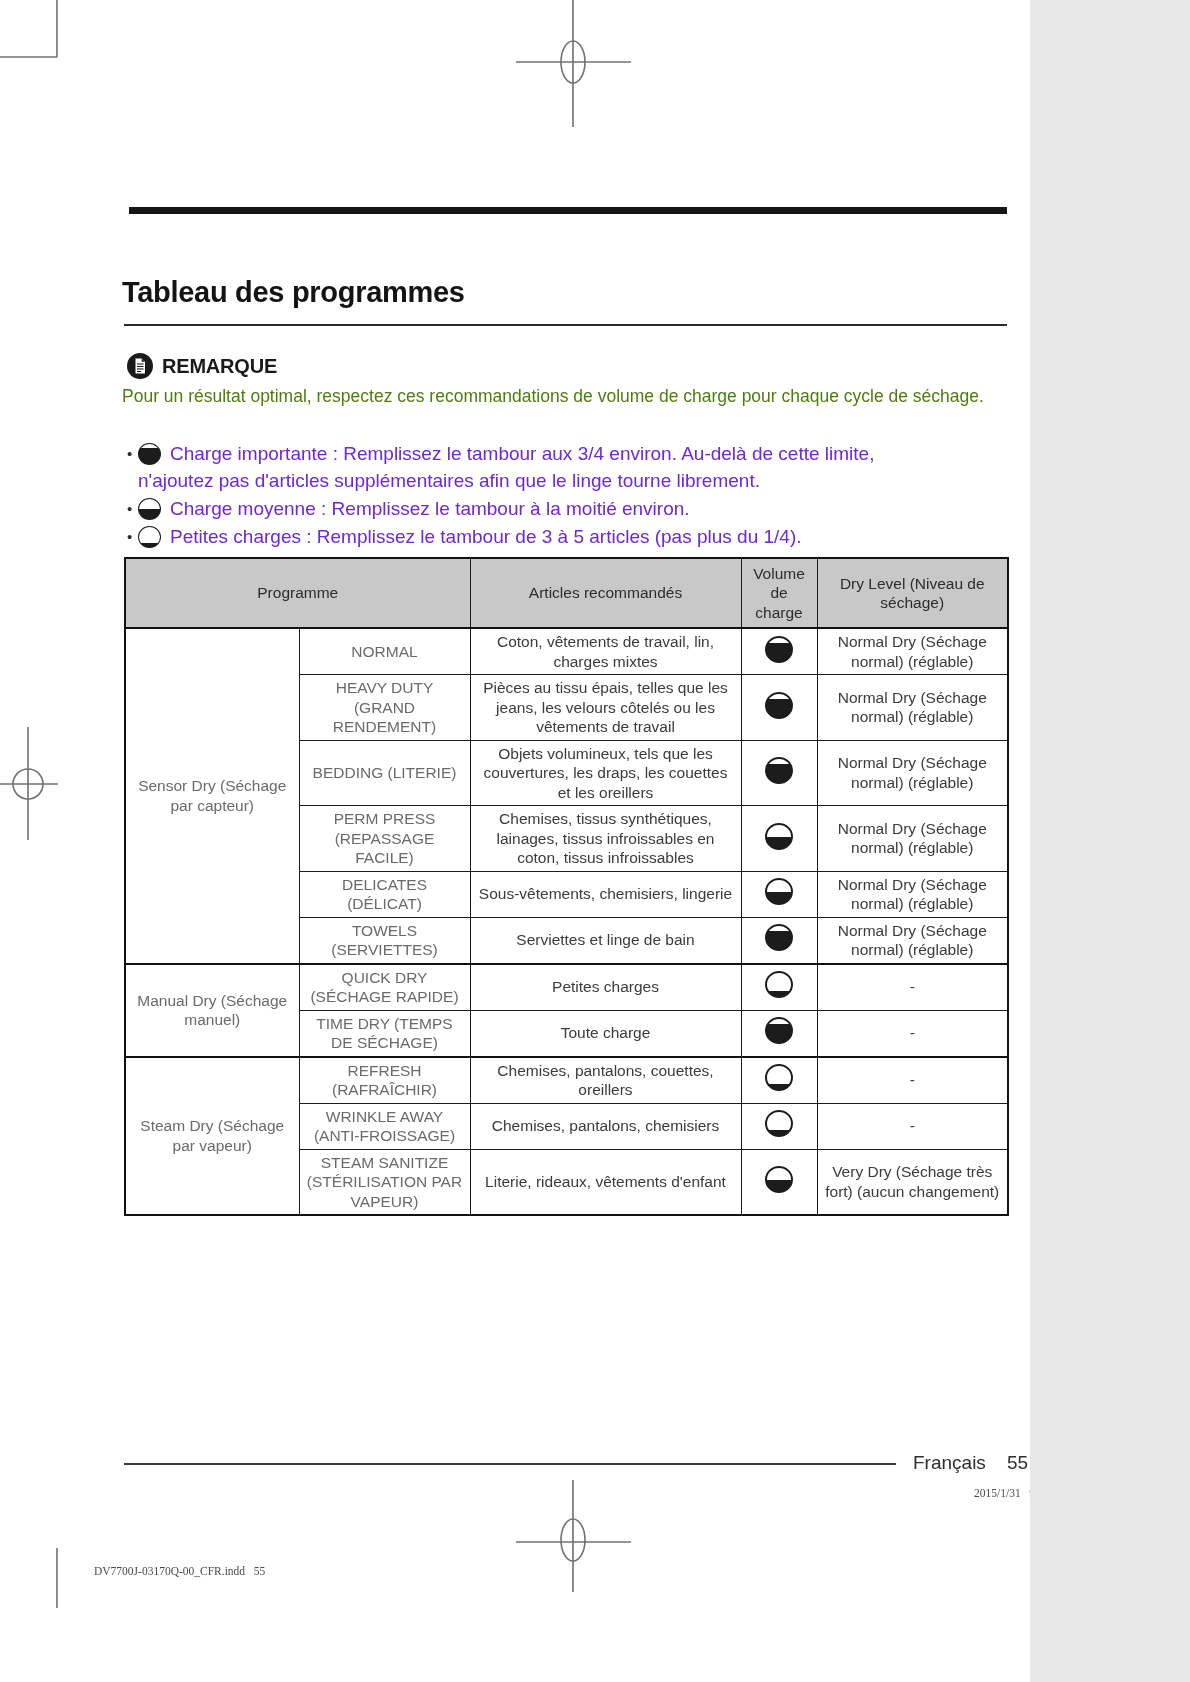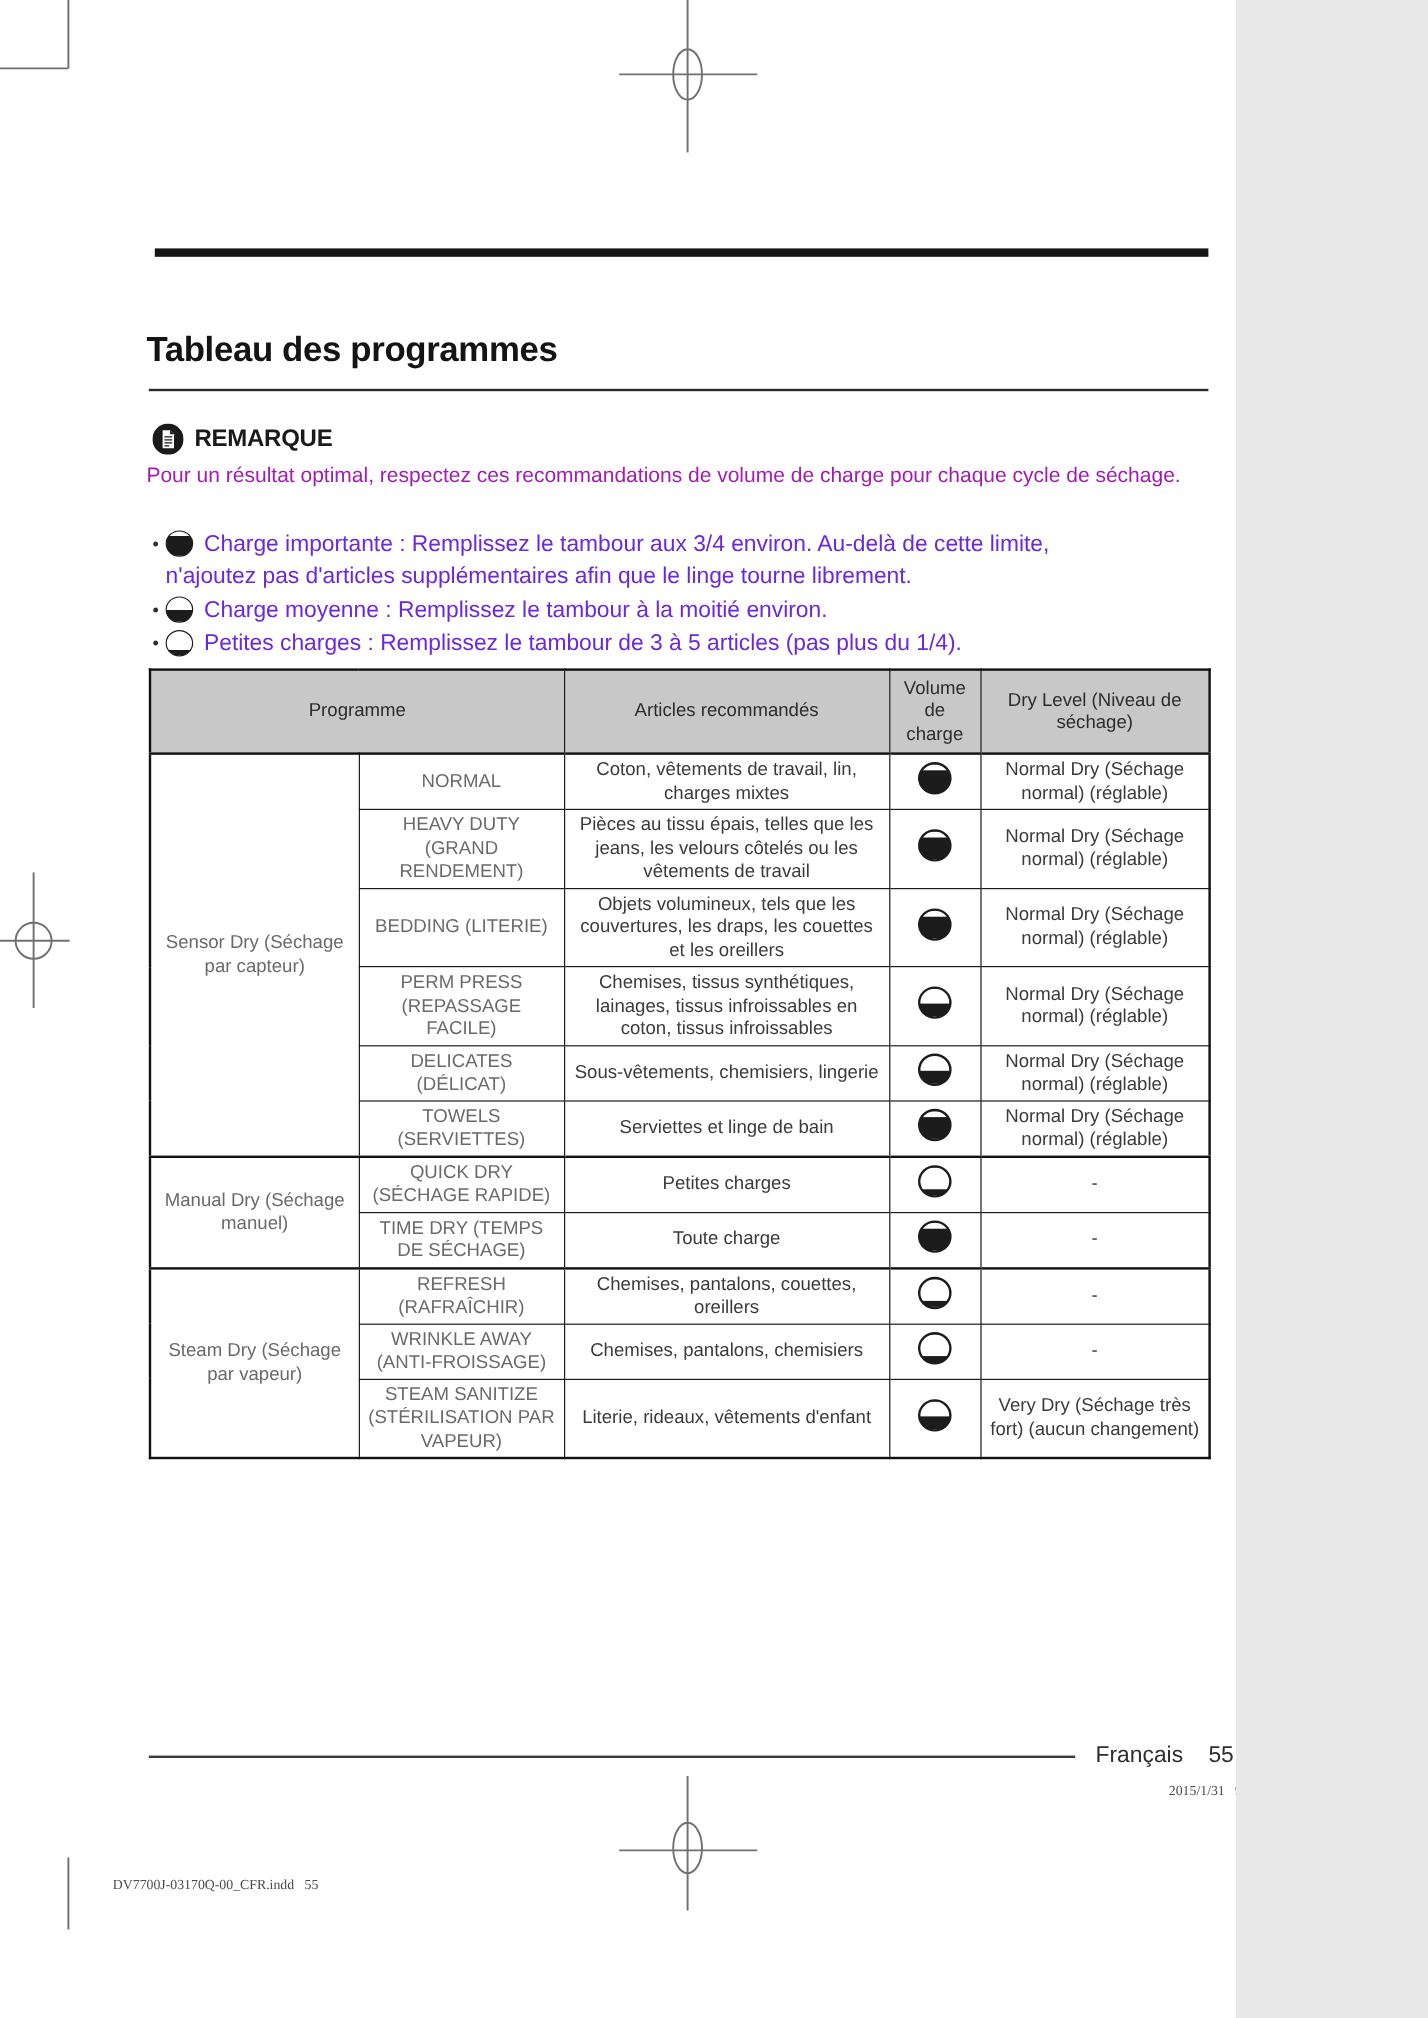--- a/index.html
+++ b/index.html
@@ -8,21 +8,21 @@
   .marks{position:absolute;inset:0;pointer-events:none;}
 
   .top-bar{position:absolute;left:129px;top:207px;width:878px;height:7px;background:#161616;}
   .page-title{position:absolute;left:122px;top:276px;margin:0;font-size:29px;font-weight:bold;
               color:#141414;letter-spacing:-0.3px;}
   .title-rule{position:absolute;left:124px;top:324px;width:883px;height:2px;background:#2a2a2a;}
 
   .note-head{position:absolute;left:127px;top:353px;display:flex;align-items:center;gap:9px;}
   .note-head .label{font-size:20px;font-weight:bold;color:#1a1a1a;letter-spacing:-0.2px;}
   .intro{position:absolute;left:122px;top:383px;width:880px;margin:0;font-size:17.5px;
-         line-height:27px;color:#a21caf;}
+         line-height:27px;color:#4d7c0f;}
   .bullets{position:absolute;left:122px;top:440px;margin:0;padding:0;list-style:none;width:885px;}
   .bullets li{display:flex;margin:0 0 1px 0;}
   .bullet-dot{width:16px;flex:0 0 16px;font-size:15px;line-height:27px;color:#2e2e2e;padding-left:5px;box-sizing:border-box;}
   .bullet-body{display:block;max-width:790px;font-size:19px;line-height:27px;color:#6d28d9;}
 
   .load-icon{display:inline-block;width:28px;height:27px;border-radius:50%;
              border:2px solid #1c1c1c;box-sizing:border-box;background:#fff;}
   .load-large{background:linear-gradient(to top,#1c1c1c 80%,#ffffff 80%);}
   .load-medium{background:linear-gradient(to top,#1c1c1c 48%,#ffffff 48%);}
   .load-small{background:linear-gradient(to top,#1c1c1c 20%,#ffffff 20%);}

